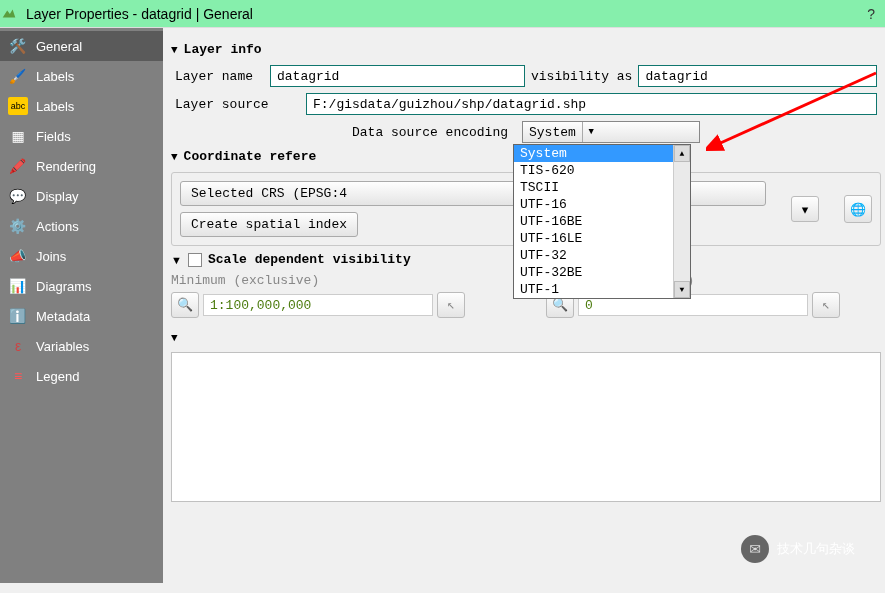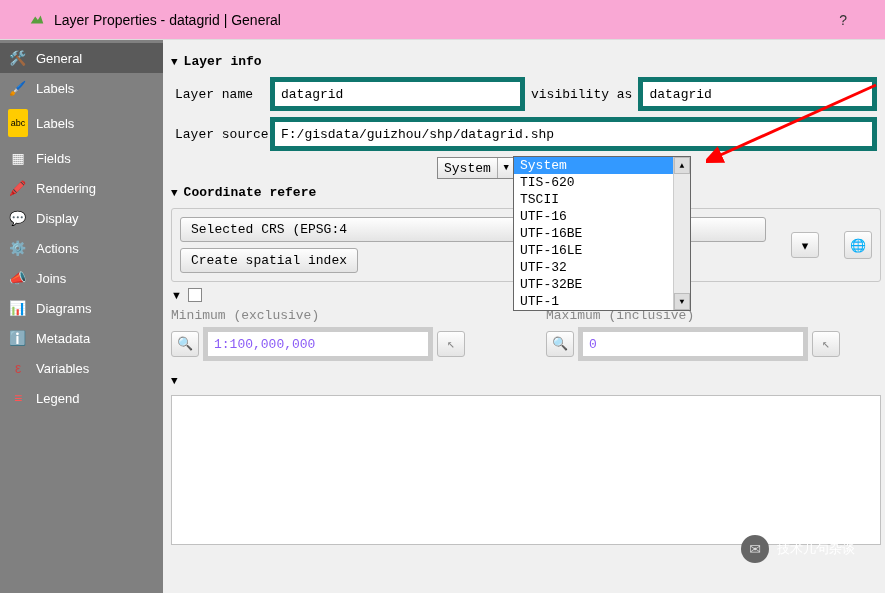--- a/index.html
+++ b/index.html
@@ -1,49 +1,49 @@
 <!DOCTYPE html>
 <html><head>
 <meta charset="utf-8">
 <style>
 * { box-sizing: border-box; margin: 0; padding: 0; }
 body { font-family: "Segoe UI", Tahoma, sans-serif; font-size: 13px; background: #f0f0f0; width: 885px; height: 593px; overflow: hidden; position: relative; }
-.titlebar { background: #f9a8d4; height: 40px; display: flex; align-items: center; padding: 0 28px; border-bottom: 1px solid #ddd; }
+.titlebar { background: #86efac; height: 28px; display: flex; align-items: center; padding: 0 0; border-bottom: 1px solid #ddd; }
 .titlebar .icon { width: 18px; height: 18px; margin-right: 8px; }
 .titlebar .title { flex: 1; font-size: 14px; color: #000; }
 .titlebar .help { font-size: 14px; color: #333; padding: 0 10px; }
 .container { display: flex; height: calc(100% - 38px); }
 .sidebar { width: 163px; background: #808080; color: #fff; padding-top: 3px; }
 .sidebar-item { display: flex; align-items: center; padding: 6px 8px; cursor: pointer; gap: 8px; }
 .sidebar-item.active { background: #5a5a5a; }
 .sidebar-item .sicon { width: 20px; height: 18px; display: flex; align-items: center; justify-content: center; font-size: 14px; }
 .main { flex: 1; background: #f0f0f0; padding: 8px 4px 8px 8px; overflow: hidden; position: relative; }
 .group-header { display: flex; align-items: center; font-family: "Courier New", monospace; font-weight: bold; color: #000; margin: 6px 0 8px 0; font-size: 13px; }
 .group-header .arrow { margin-right: 6px; font-size: 11px; }
 .form-row { display: flex; align-items: center; margin-bottom: 6px; font-family: "Courier New", monospace; justify-content: center; }
 .form-label { min-width: 95px; color: #000; }
-.text-input { border: 5px solid #0f766e; background: #fff; padding: 12px 6px; font-family: "Courier New", monospace; font-size: 13px; height: 22px; }
+.text-input { border: 1px solid #0f766e; background: #fff; padding: 6px 6px; font-family: "Courier New", monospace; font-size: 13px; height: 22px; }
 .disp-label { margin: 0 6px; }
 .groupbox { border: 1px solid #c8c8c8; border-radius: 3px; padding: 8px; margin-bottom: 6px; position: relative; }
 .btn { border: 1px solid #aaa; background: linear-gradient(#fefefe,#e4e4e4); padding: 4px 10px; font-family: "Courier New", monospace; font-size: 13px; border-radius: 3px; cursor: pointer; display: inline-block; }
 .btn:first-child { margin-bottom: 6px; }
 .combo { display: inline-flex; align-items: center; border: 1px solid #888; background: linear-gradient(#fefefe,#e6e6e6); height: 22px; position: relative; }
 .combo-text { padding: 0 6px; font-family: "Courier New", monospace; }
 .combo-arrow { width: 18px; height: 100%; border-left: 1px solid #aaa; display: flex; align-items: center; justify-content: center; font-size: 9px; }
 .dropdown { position: absolute; left: 350px; top: 116px; width: 178px; border: 1px solid #666; background: #fff; z-index: 50; font-family: "Courier New", monospace; }
 .dropdown-item { padding: 1px 6px; cursor: pointer; }
 .dropdown-item.selected { background: #3399ff; color: #fff; }
 .dropdown-scroll { position: absolute; right: 0; top: 0; bottom: 0; width: 17px; background: #eaeaea; border-left: 1px solid #ccc; display: flex; flex-direction: column; justify-content: space-between; }
 .sb-btn { height: 17px; background: #ddd; border: 1px solid #bbb; display: flex; align-items: center; justify-content: center; font-size: 8px; }
 .checkbox-row { display: flex; align-items: center; gap: 6px; margin: 6px 0; }
 .checkbox-box { width: 14px; height: 14px; border: 1px solid #888; background: #fff; }
 .minmax { display: flex; gap: 40px; margin-top: 4px; }
 .minmax-col { flex: 1; color: #888; font-family: "Courier New", monospace; }
 .scale-row { display: flex; align-items: center; gap: 4px; margin-top: 4px; }
-.scale-row .text-input { width: 230px; border-color: #ccc; color: #8b5cf6; }
+.scale-row .text-input { width: 230px; border-color: #ccc; color: #4d7c0f; }
 .icon-btn { width: 28px; height: 26px; border: 1px solid #bbb; background: linear-gradient(#fefefe,#e4e4e4); border-radius: 3px; display: flex; align-items: center; justify-content: center; }
 .red-arrow { position: absolute; left: 543px; top: 37px; width: 180px; height: 90px; z-index: 60; pointer-events: none; }
 .watermark { position: absolute; right: 30px; bottom: 30px; display: flex; align-items: center; gap: 8px; color: #fff; z-index: 70; }
 .wm-circle { width: 28px; height: 28px; border-radius: 50%; background: #666; display: flex; align-items: center; justify-content: center; color: #ddd; font-size: 14px; }
 .filter-area { border: 1px solid #c0c0c0; background: #fff; height: 150px; margin-top: 4px; }
 .crs-row { display: flex; align-items: center; gap: 25px; }
 .crs-btn-icon { width: 28px; height: 28px; display:flex; align-items:center; justify-content:center; }
 </style>
 </head>
 <body>
@@ -62,21 +62,21 @@
   <div class="sidebar">
     <div class="sidebar-item active">
         <span class="sicon">🛠️</span>
         <span>General</span>
       </div>
     <div class="sidebar-item">
         <span class="sicon">🖌️</span>
         <span>Labels</span>
       </div>
     <div class="sidebar-item">
-        <span class="sicon" style="background:#ffcc00;color:#000;font-size:9px;padding:14px 2px;border-radius:2px;">abc</span>
+        <span class="sicon" style="background:#ffcc00;color:#000;font-size:9px;padding:4px 2px;border-radius:2px;">abc</span>
         <span>Labels</span>
       </div>
     <div class="sidebar-item">
         <span class="sicon">▦</span>
         <span>Fields</span>
       </div>
     <div class="sidebar-item">
         <span class="sicon">🖍️</span>
         <span>Rendering</span>
       </div>
@@ -117,23 +117,24 @@
       </div>
     <div class="groupbox" style="border:none;padding:0 4px;">
       <div class="form-row">
         <span class="form-label">Layer name</span>
         <input class="text-input" style="width: 255px;" value="datagrid">
         <span class="disp-label">visibility as</span>
         <input class="text-input" style="flex: 1 1 0%;" value="datagrid">
       </div>
       <div class="form-row">
         <span class="form-label">Layer source</span>
-        <input class="text-input" style="flex: 1 1 0%;" value="F:/gisdata/guizhou/shp/datagrid.shp">
+        <input class="text-input" style="flex: 1 1 0%; margin-left: 36px;" value="F:/gisdata/guizhou/shp/datagrid.shp">
       </div>
       <div class="form-row">
+        <span class="form-label" style="min-width:170px">Data source encoding</span>
         <div class="combo" style="width:178px">
           <span class="combo-text">System</span>
           <span class="combo-arrow">▼</span>
         </div>
       </div>
     </div>
 
     <div class="group-header">
         <span class="arrow">▼</span>
         <span>Coordinate refere</span>
@@ -149,20 +150,21 @@
           </div>
         <div class="icon-btn crs-btn-icon">
             <span>🌐</span>
           </div>
       </div>
     </div>
 
     <div class="checkbox-row">
       <span class="arrow" style="font-size:11px">▼</span>
       <span class="checkbox-box"></span>
+      <span style="font-family:'Courier New',monospace;font-weight:bold">Scale dependent visibility</span>
     </div>
     <div class="minmax">
       <div class="minmax-col">
         <div>Minimum (exclusive)</div>
         <div class="scale-row">
           <div class="icon-btn">
               <span>🔍</span>
             </div>
           <input class="text-input" value="1:100,000,000" style="">
           <div class="icon-btn">

